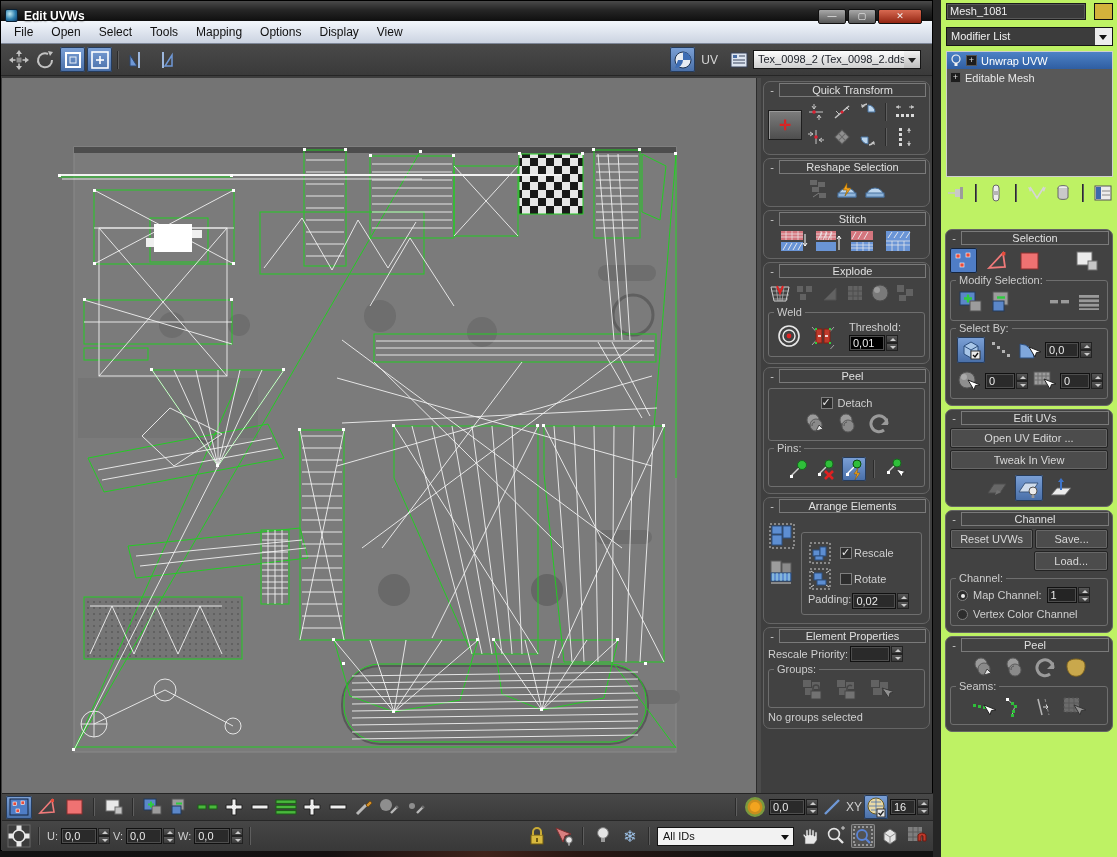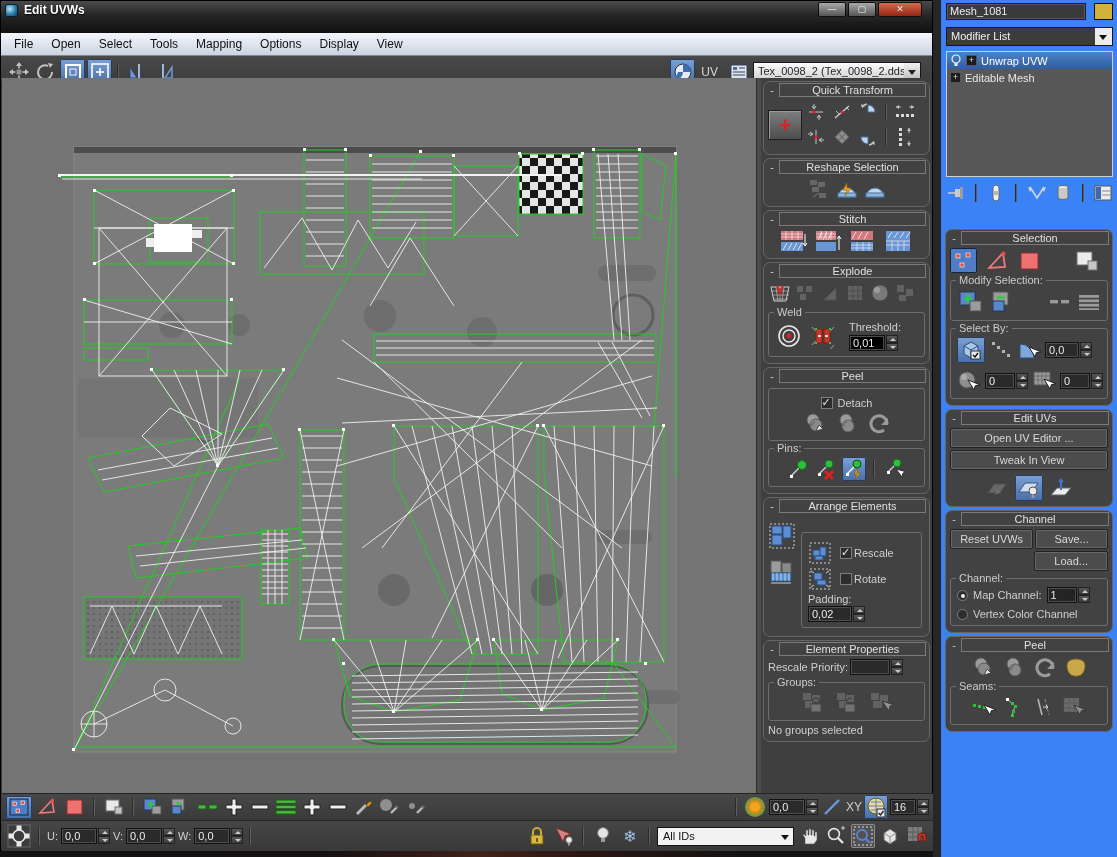--- a/index.html
+++ b/index.html
@@ -1,21 +1,21 @@
 <!DOCTYPE html>
 <html><head>
 <meta charset="utf-8">
 <style>
   html,body{margin:0;padding:0;background:#141414;width:1117px;height:857px;overflow:hidden;
     font-family:"Liberation Sans",sans-serif;-webkit-font-smoothing:none}
   *{box-sizing:border-box}
   .abs{position:absolute}
   
   #win{position:absolute;left:0;top:0;width:933px;height:851px;background:#3d3d3d;border:1px solid #000}
-  .titlebar{height:20px;background:linear-gradient(#4a4a4a,#262626 45%,#0f0f0f);display:flex;align-items:flex-end;padding:16px 4px}
+  .titlebar{height:20px;background:linear-gradient(#4a4a4a,#262626 45%,#0f0f0f);display:flex;align-items:flex-start;padding:8px 4px}
   .appicon{width:13px;height:13px;border-radius:2px;background:radial-gradient(circle at 35% 35%,#bfe9f2,#2e7fae 55%,#123a66);border:1px solid #0a2033}
   .wtitle{color:#fff;font-weight:bold;font-size:12px;margin-left:6px;text-shadow:0 1px 2px #000}
   .winbtns{margin-left:auto;margin-right:6px;display:flex;gap:2px}
   .wbtn{width:28px;height:15px;border:1px solid #101010;border-radius:2px;background:linear-gradient(#a8a8a8,#565656);color:#f2f2f2;font-size:9px;line-height:13px;text-align:center}
   .wbtn.close{width:44px;background:linear-gradient(#d86a52,#932512)}
   .wbtn.min::after{content:"—"}.wbtn.max::after{content:"▢"}.wbtn.close::after{content:"✕"}
   .menubar{height:23px;background:linear-gradient(#f3f7fc,#cbd3e1);border-bottom:1px solid #7e8798;display:flex;align-items:center;padding-left:4px}
   .mitem{font-size:12px;color:#101010;padding:3px 9px}
   .toolbar{height:32px;background:linear-gradient(#494949,#3a3a3a);border-bottom:1px solid #262626;display:flex;align-items:center;gap:2px;padding:0 5px}
   .tbtn{width:25px;height:25px;display:flex;align-items:center;justify-content:center;border-radius:2px}
@@ -57,21 +57,21 @@
   .flex1{flex:1}
   
   #selbar{position:absolute;left:1px;top:792px;width:931px;height:27px;background:linear-gradient(#484848,#3a3a3a);border-top:1px solid #242424;display:flex;align-items:center;gap:2px;padding:0 4px}
   #statusbar{position:absolute;left:1px;top:819px;width:931px;height:31px;background:linear-gradient(#464646,#383838);border-top:1px solid #272727;display:flex;align-items:center;gap:3px;padding:0 4px;color:#cfcfcf;font-size:11px}
   .combo2{display:flex;height:19px;border:1px solid #131313;background:#f2f2f2}
   .combo2 .ct{color:#111;font-size:11px;line-height:17px;padding:0 5px;width:120px}
   .combo2 .ca{width:15px;position:relative}
   .combo2 .ca::after{content:"";position:absolute;left:3px;top:7px;border-left:4px solid transparent;border-right:4px solid transparent;border-top:5px solid #111}
   
   #gap{position:absolute;left:933px;top:0;width:8px;height:857px;background:#262626}
-  #cpanel{position:absolute;left:941px;top:0;width:176px;height:857px;background:#3b82f6;color:#d8d8d8;font-size:11px}
+  #cpanel{position:absolute;left:941px;top:0;width:176px;height:857px;background:#bef264;color:#d8d8d8;font-size:11px}
   .namefield{position:absolute;left:5px;top:3px;width:140px;height:17px;background:#3a3a3a;border:1px solid #1c1c1c;box-shadow:inset 0 0 0 1px #585858;color:#efefef;font-size:11px;line-height:15px;padding:0 3px}
   .swatch{position:absolute;right:4px;top:3px;width:19px;height:17px;background:#d3b23b;border:1px solid #111}
   .modlist{position:absolute;left:5px;top:27px;right:4px;height:19px;display:flex;border:1px solid #161616}
   .modlist .ct{flex:1;background:#3c3c3c;color:#f0f0f0;line-height:17px;padding:0 4px}
   .modlist .ca{width:17px;background:#ececec;position:relative}
   .modlist .ca::after{content:"";position:absolute;left:4px;top:7px;border-left:4px solid transparent;border-right:4px solid transparent;border-top:5px solid #111}
   .stack{position:absolute;left:5px;top:51px;right:4px;height:126px;background:#585858;border:1px solid #cfcfcf;overflow:hidden}
   .srow{height:17px;display:flex;align-items:center;gap:4px;padding:0 3px;color:#e8e8e8}
   .srow.sel{background:linear-gradient(#4d82c6,#2f5ea2);color:#fff}
   .plusbox{width:11px;height:11px;background:#1d1d1d;border:1px solid #555;color:#dcdcdc;font-size:9px;line-height:9px;text-align:center;flex:none}
@@ -805,21 +805,21 @@
                   <g fill="#5d8ed2" stroke="#2c4e7e">
                     <rect x="5" y="5" width="8" height="7"></rect>
                     <rect x="8" y="12" width="9" height="5"></rect>
                   </g>
                   <path d="M2 3l3 2M20 3l-3 2M2 19l3-2M20 19l-3-2" stroke="#cfcfcf"></path>
                 </svg>
               </span>
             <span class="chk" style="margin-left:6px"></span>
             <span class="lbl">Rotate</span>
           </div>
-          <div class="row" style="flex-direction:column;align-items:flex-start;gap:1px">
+          <div class="row" style="align-items:flex-start;gap:1px">
             <span class="lbl">Padding:</span>
             <span class="spin">
               <span class="sv" style="width:44px">0,02</span>
               <span class="sbs">
                   <span class="sa up"></span>
                   <span class="sa dn"></span>
                 </span>
             </span>
           </div>
         </div>

